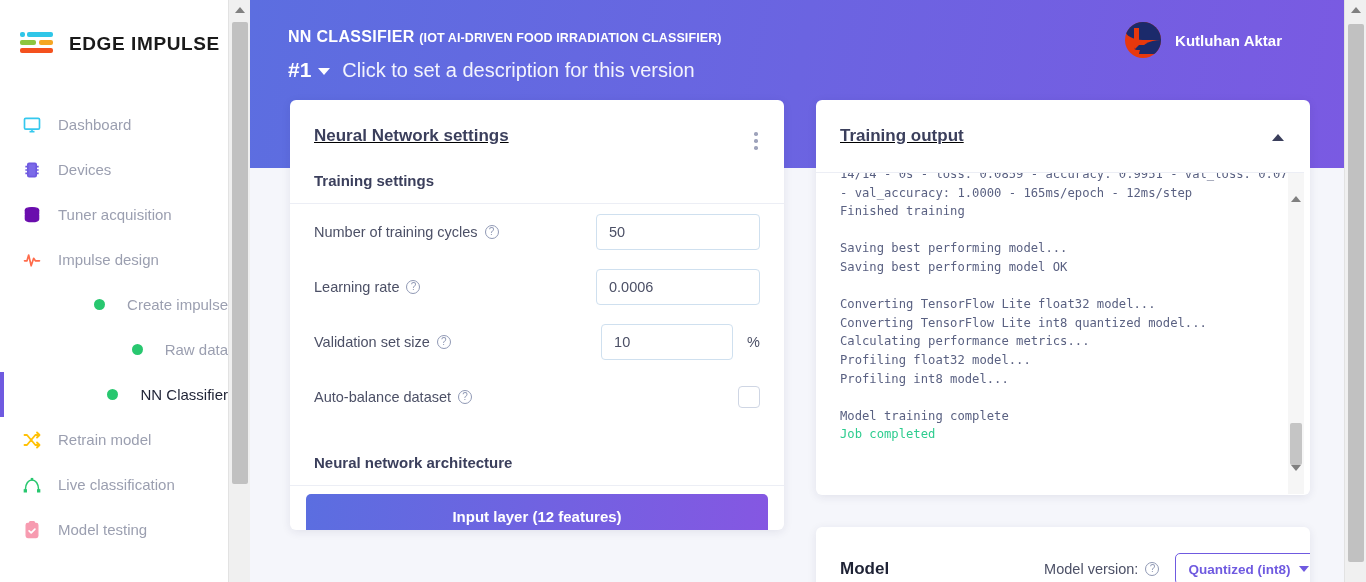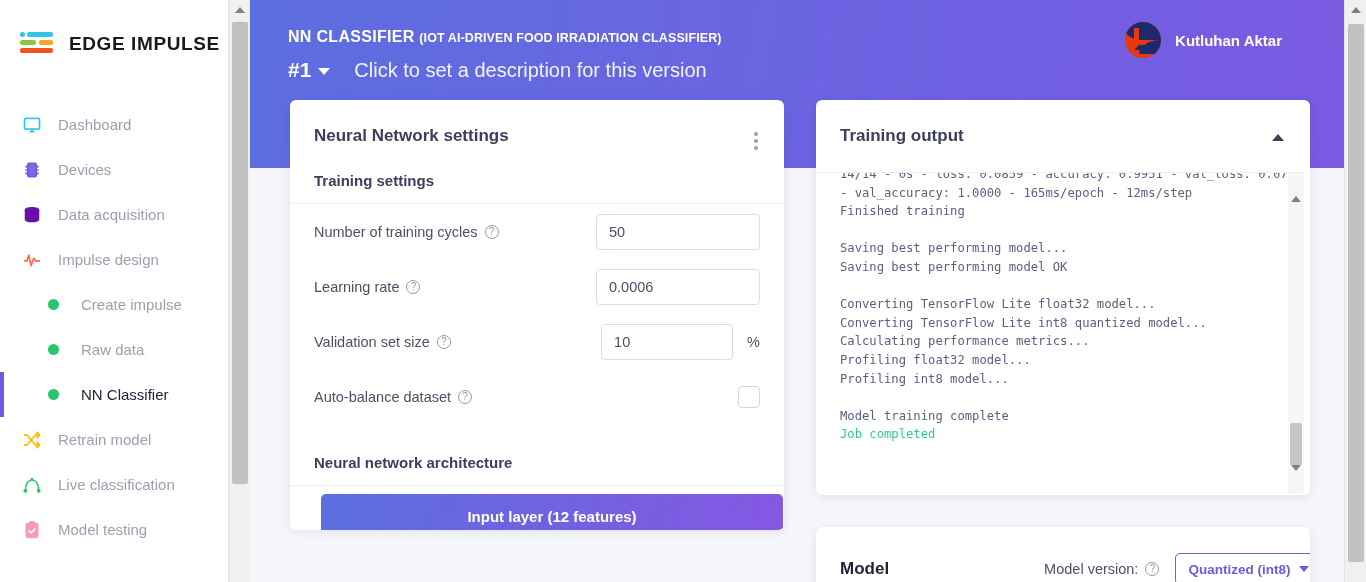--- a/index.html
+++ b/index.html
@@ -61,21 +61,21 @@
     position: relative;
     cursor: pointer;
     white-space: nowrap;
   }
   .nav-item .ic {
     width: 24px; height: 24px; flex: 0 0 24px;
     margin-right: 14px;
     display: flex; align-items: center; justify-content: center;
   }
   .nav-item.sub {
-    padding-left: 48px; height: 45px;
+    padding-left: 48px; height: 45px; justify-content: flex-end;
   }
   .nav-item.sub .dot {
     width: 11px; height: 11px; border-radius: 50%;
     background: #28c76f; flex: 0 0 11px; margin-right: 22px;
   }
   .nav-item.active { color: #1e2235; font-weight: normal; }
   .nav-item.active::before {
     content: ""; position: absolute; left: 0; top: 0;
     width: 4px; height: 45px; background: #6f5ae0;
   }
@@ -139,21 +139,21 @@
   }
   .ver-num { font-size: 21px; font-weight: bold; }
   .ver-caret {
     margin-left: 7px; margin-top: 3px;
     width: 0; height: 0;
     border-left: 6px solid transparent;
     border-right: 6px solid transparent;
     border-top: 7px solid #ffffff;
   }
   .ver-desc {
-    margin-left: 24px; font-size: 20px;
+    margin-left: 12px; font-size: 20px;
     color: rgba(255,255,255,.92);
     white-space: nowrap;
   }
   .user-box {
     position: absolute; right: 62px; top: 22px;
     display: flex; align-items: center;
   }
   .avatar {
     width: 36px; height: 36px; border-radius: 50%;
     background: #e8380d;
@@ -193,20 +193,21 @@
   }
   #nn-card { left: 40px; top: 100px; width: 494px; height: 430px; overflow: hidden; }
   #train-card { left: 566px; top: 100px; width: 494px; height: 395px; overflow: hidden; }
   #model-card { left: 566px; top: 527px; width: 494px; height: 110px; overflow: hidden; }
 
   .card-head {
     position: relative;
     height: 72px;
     display: flex; align-items: center;
     padding: 0 24px;
+    text-decoration: underline;
   }
   .card-title {
     font-size: 17px; color: #3b3f5c; font-weight: bold;
   }
   .kebab {
     position: absolute; right: 26px; top: 32px;
     width: 4px; height: 18px;
   }
   .kebab i {
     display: block; width: 3.5px; height: 3.5px;
@@ -259,21 +260,21 @@
     border: 1px solid #cfd6e4; border-radius: 4px;
     background: #fff; margin-left: 6px;
   }
 
   .layer-btn {
     position: absolute; left: 16px; bottom: -8px;
     width: 462px; height: 44px;
     border-radius: 5px;
     background: linear-gradient(95deg, #5b6ee0 0%, #8557e2 100%);
     color: #ffffff; font-size: 15px; font-weight: bold;
-    display: flex; align-items: center; justify-content: center; margin-left: 15px;
+    display: flex; align-items: center; justify-content: center;
   }
 
   
   .console {
     position: relative;
     margin: 0 6px 0 0;
     height: 322px;
     overflow: hidden;
     border-top: 1px solid #eceef5;
   }
@@ -388,21 +389,21 @@
         </div>
 
         <div class="nav-item">
           <span class="ic">
             <svg width="20" height="20" viewBox="0 0 24 24" fill="#6a0dad" stroke="#6a0dad" stroke-width="1.5">
               <ellipse cx="12" cy="6" rx="8" ry="3"></ellipse>
               <path d="M4 6v5c0 1.7 3.6 3 8 3s8-1.3 8-3V6"></path>
               <path d="M4 12v5c0 1.7 3.6 3 8 3s8-1.3 8-3v-5"></path>
             </svg>
           </span>
-          <span>Data acquisition</span>
+          <span>Tuner acquisition</span>
         </div>
 
         <div class="nav-item">
           <span class="ic">
             <svg width="20" height="20" viewBox="0 0 24 24" fill="none" stroke="#ff6b4a" stroke-width="2" stroke-linecap="round" stroke-linejoin="round">
               <path d="M3 13h3l2-7 3 13 3-9 2 3h5"></path>
             </svg>
           </span>
           <span>Impulse design</span>
         </div>

